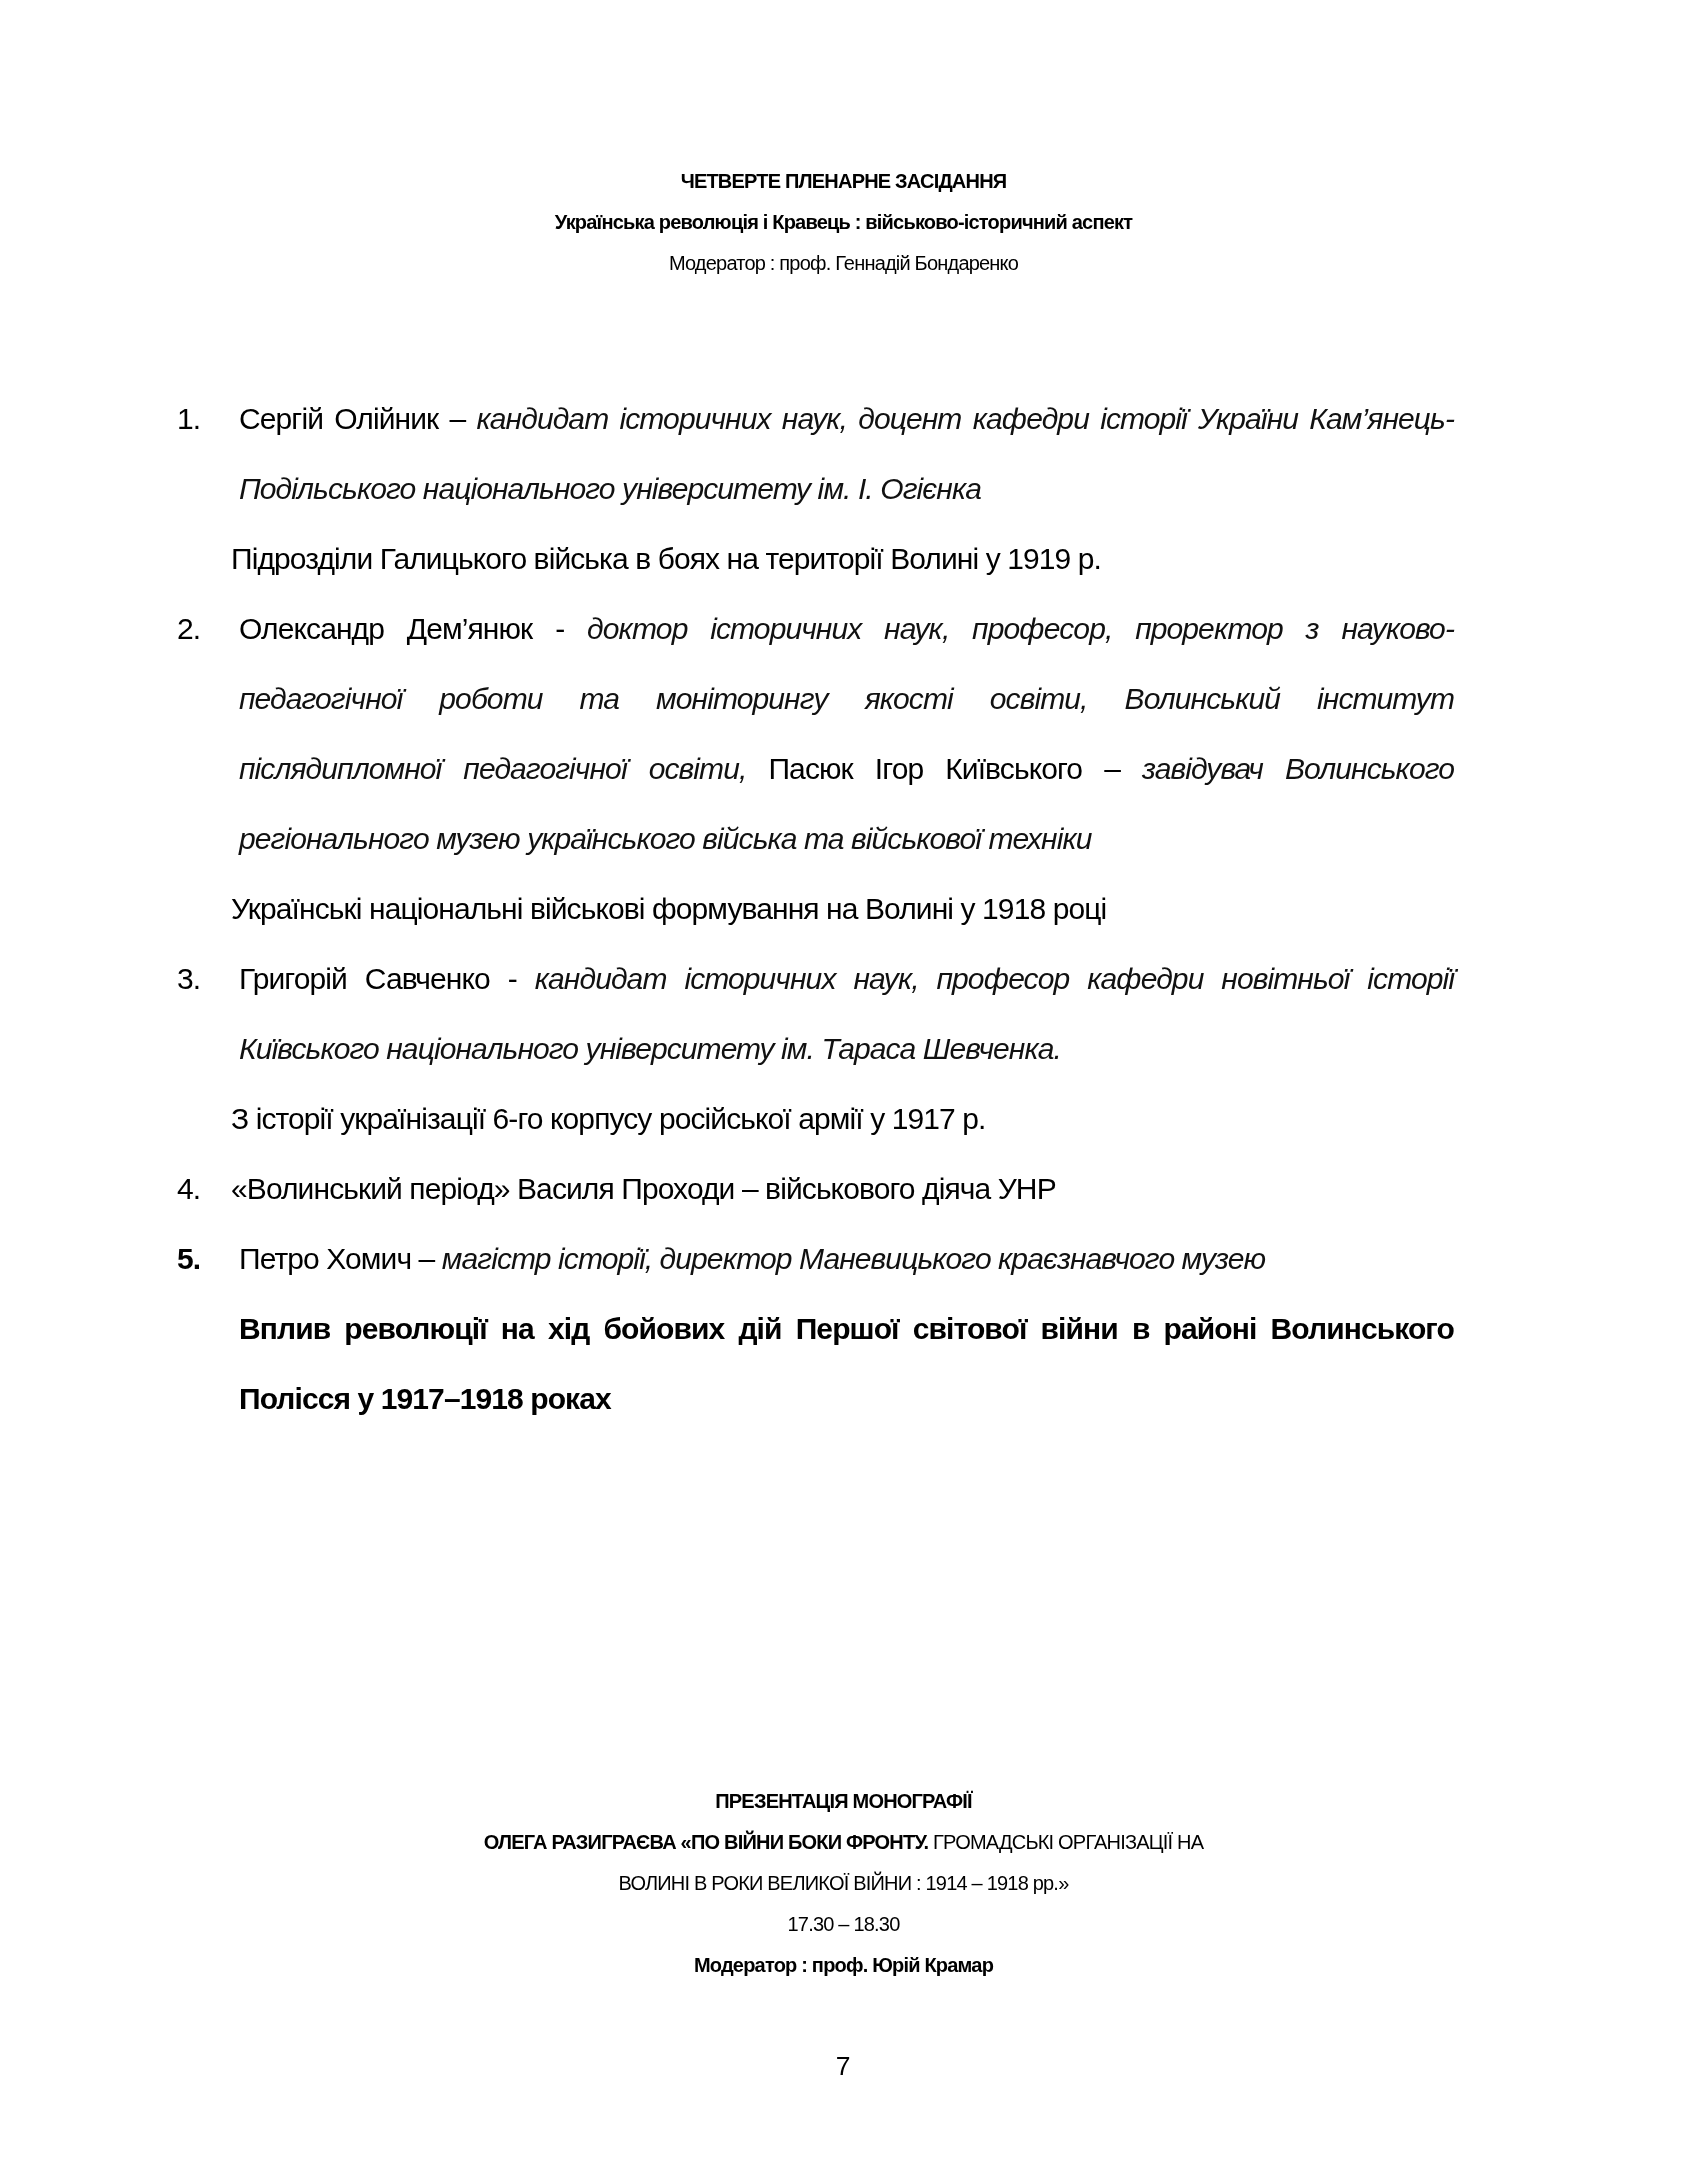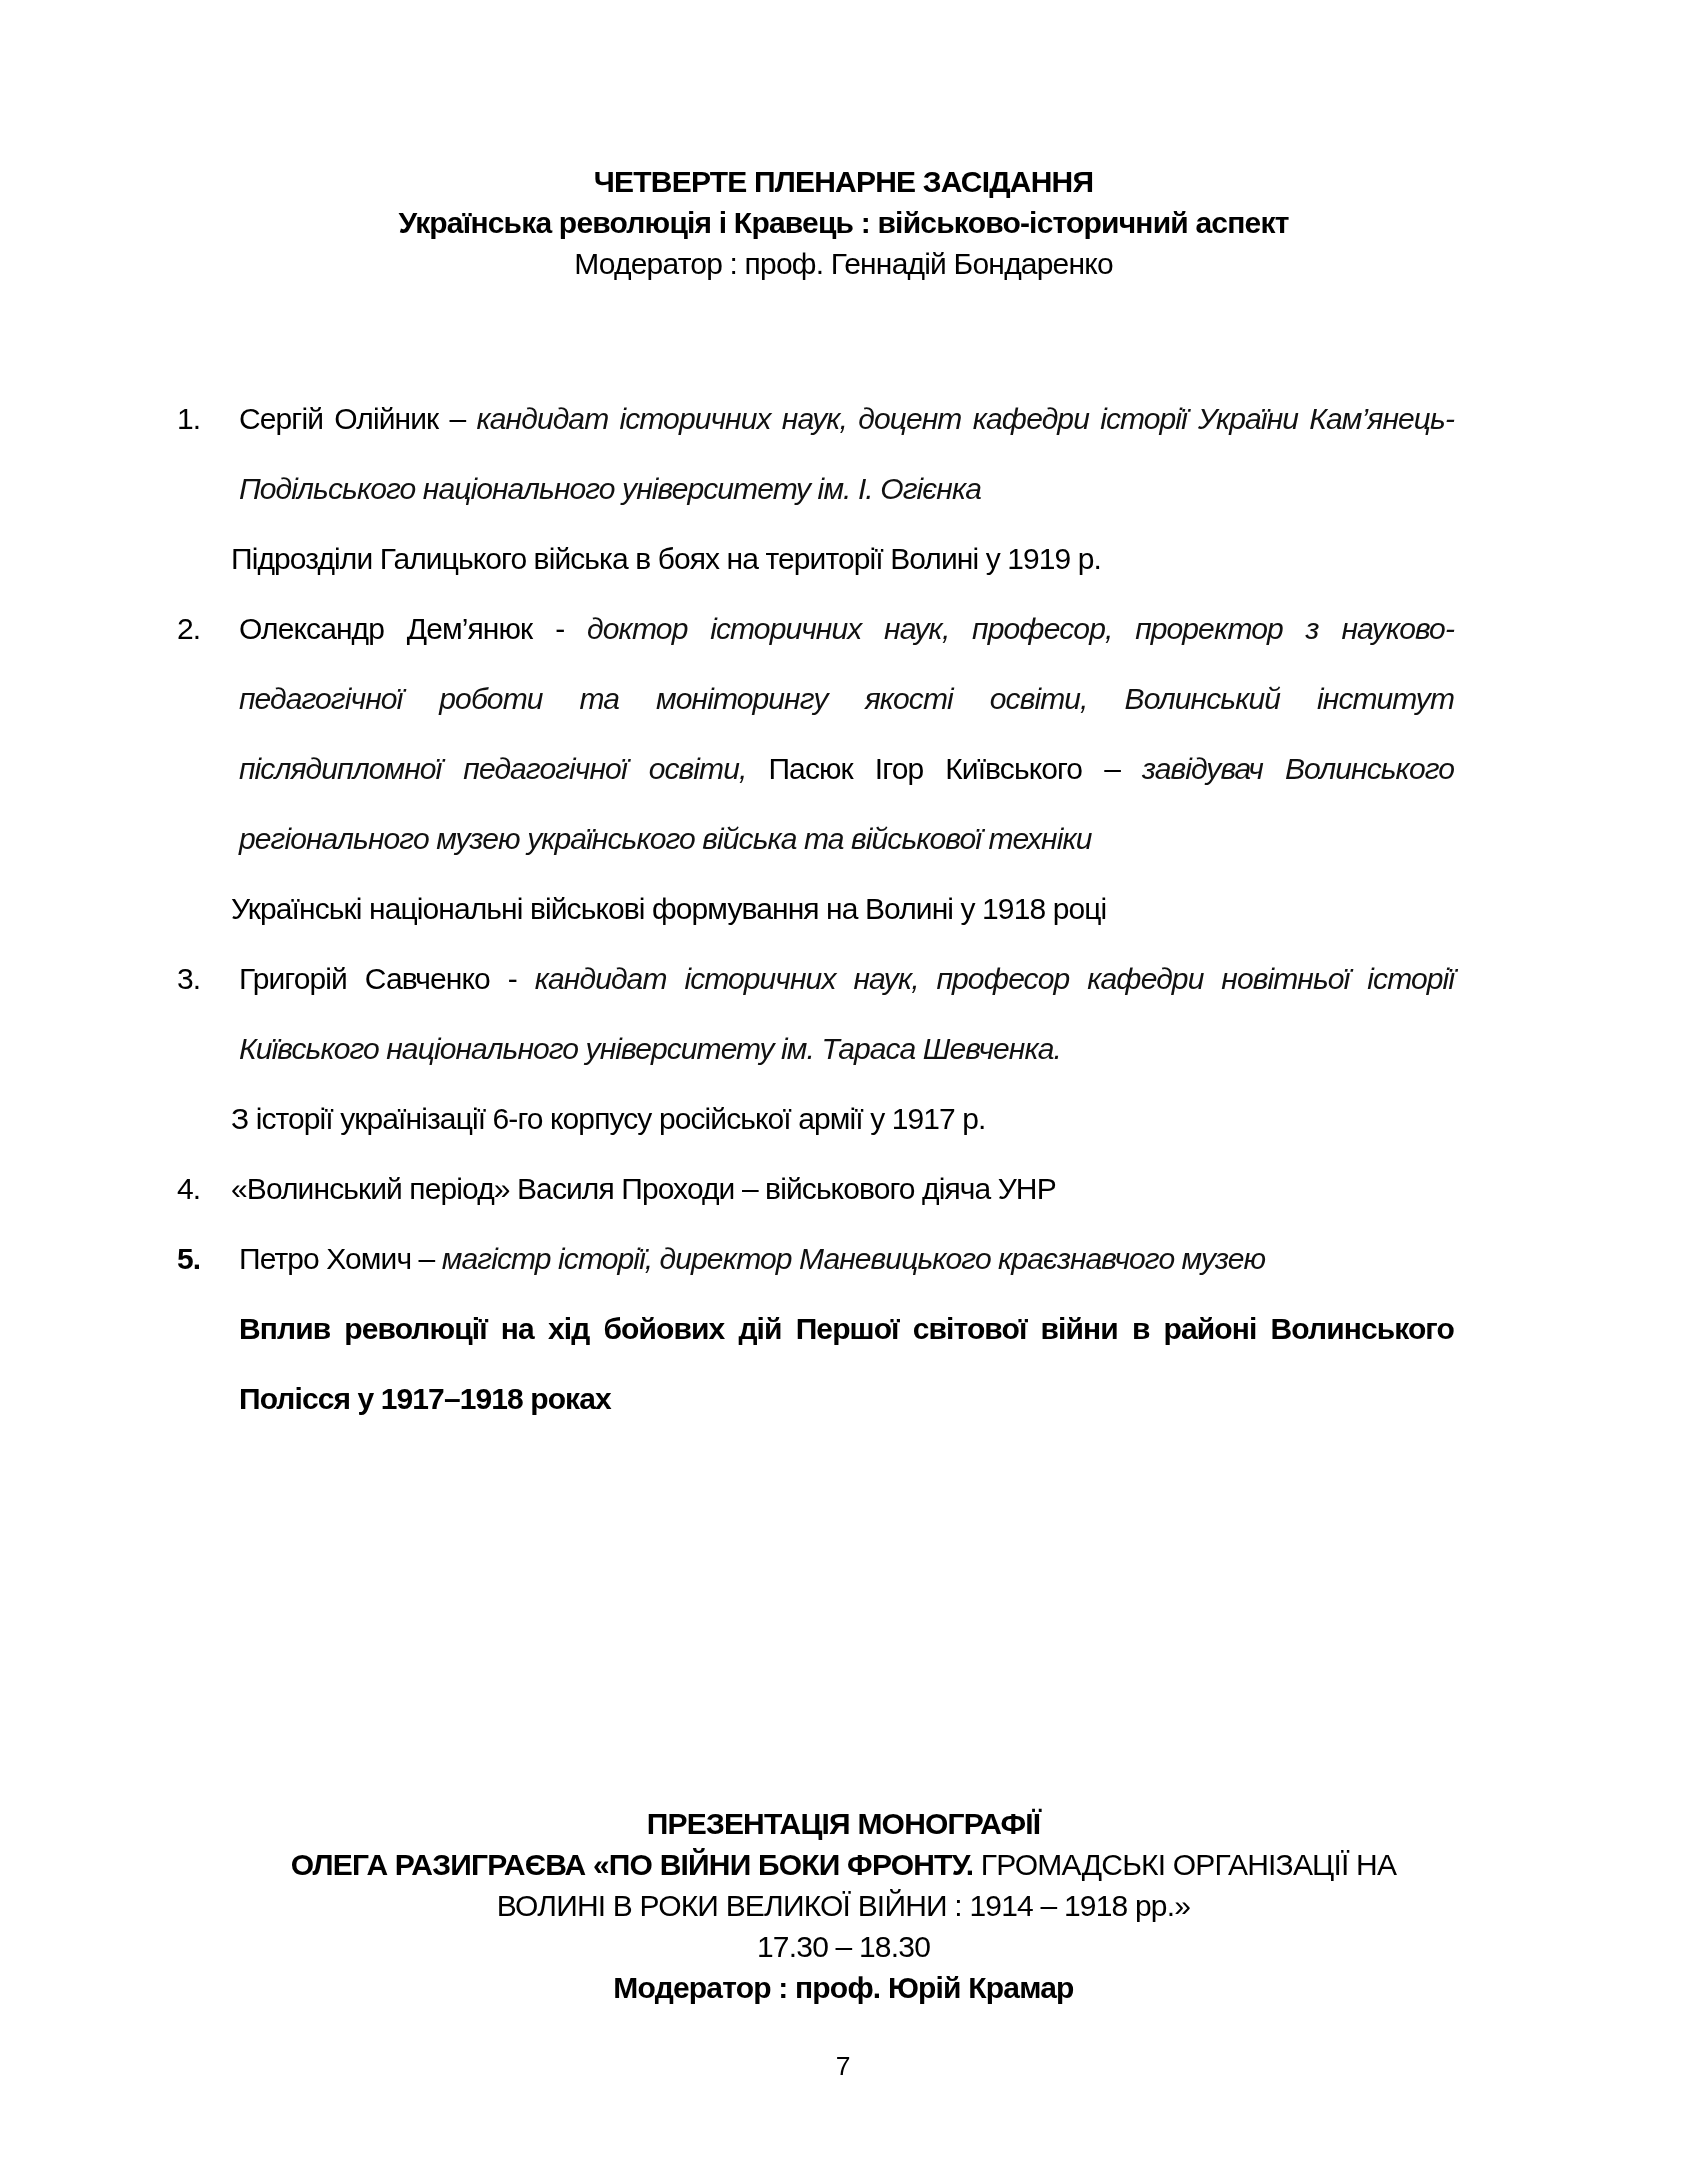--- a/index.html
+++ b/index.html
@@ -19,21 +19,21 @@
       position: absolute;
       left: 0; top: 0;
       width: 1687px;
       height: 2183px;
     }
     .center-block {
       position: absolute;
       left: 172px;
       width: 1343px;
       text-align: center;
-      font-size: 30px;
+      font-size: 20px;
       letter-spacing: -0.8px;
     }
     .center-line {
       height: 41px;
       line-height: 41px;
       white-space: nowrap;
     }
     .bold { font-weight: bold; }
 
     .list {
@@ -121,21 +121,21 @@
     <div class="item">
       <span class="item-num bold">5.</span>
       <div class="para">
         <span>Петро Хомич</span><span> – </span><span class="desc">магістр історії, директор Маневицького краєзнавчого музею</span>
       </div>
       <div class="para bold">Вплив революції на хід бойових дій Першої світової війни в районі Волинського Полісся у 1917–1918 роках</div>
     </div>
 
   </div>
 
-  <div class="center-block" style="top:1781px;margin-top:22px;">
+  <div class="center-block" style="top:1781px;">
     <div class="center-line bold">ПРЕЗЕНТАЦІЯ МОНОГРАФІЇ</div>
     <div class="center-line"><span class="bold">ОЛЕГА РАЗИГРАЄВА «ПО ВІЙНИ БОКИ ФРОНТУ.</span><span> ГРОМАДСЬКІ ОРГАНІЗАЦІЇ НА</span></div>
     <div class="center-line">ВОЛИНІ В РОКИ ВЕЛИКОЇ ВІЙНИ : 1914 – 1918 рр.»</div>
     <div class="center-line">17.30 – 18.30</div>
     <div class="center-line bold">Модератор : проф. Юрій Крамар</div>
   </div>
 
   <div class="page-number">7</div>
 </div>
 

